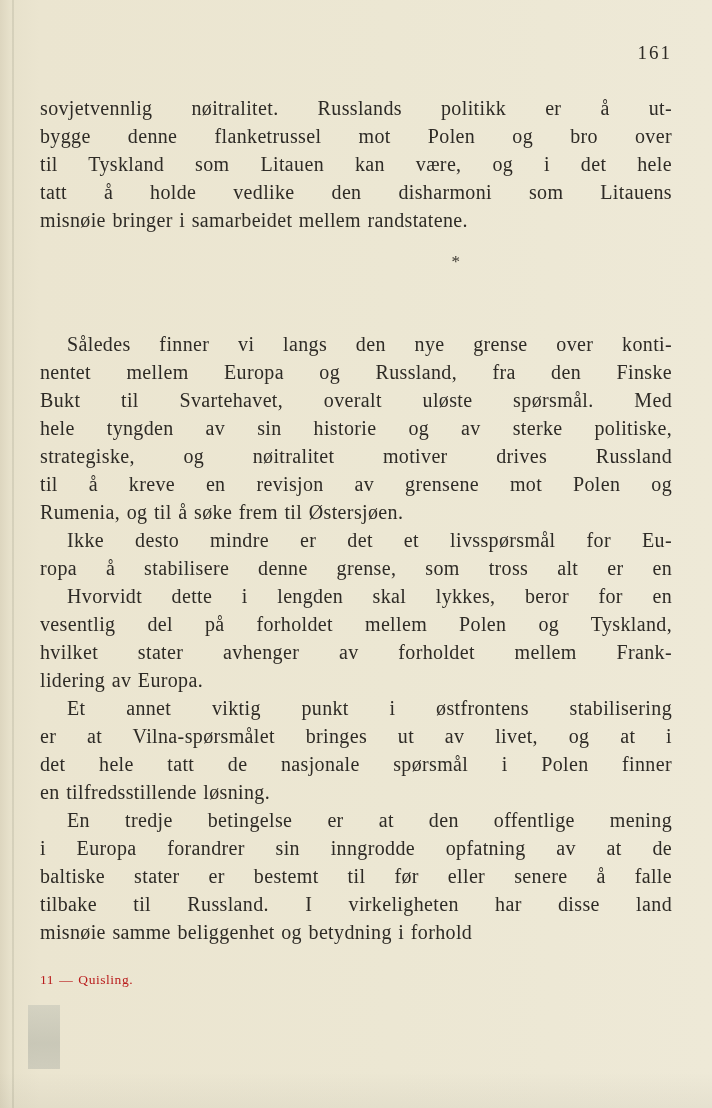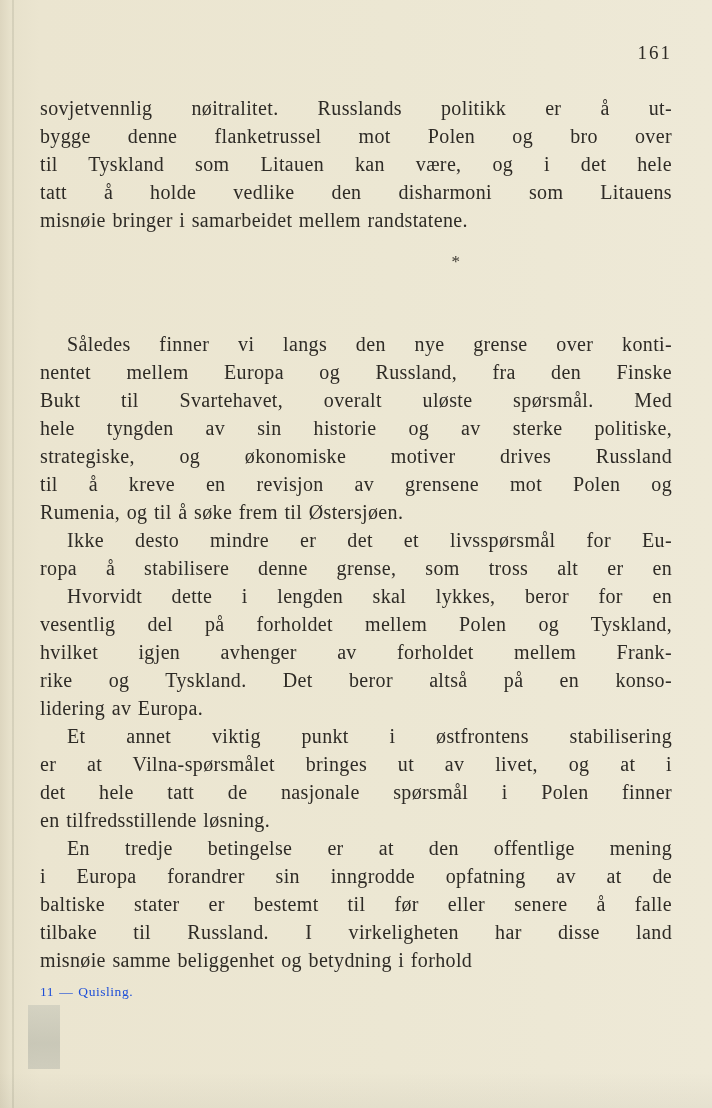--- a/index.html
+++ b/index.html
@@ -80,24 +80,24 @@
   .separator .star {
     position: absolute;
     top: 14px; left: 0;
     width: 100%;
     text-align: center;
     transform: translateX(100px);
     font-size: 17px;
     color: #3a362f;
   }
   .footer-signature {
-    margin-top: 4px;
+    margin-top: 20px;
     font-size: 13.5px;
     letter-spacing: 0.04em;
-    color: #1d4ed8;
+    color: #b91c1c;
   }
 </style>
 </head>
 <body style="color: rgb(46, 43, 38);">
 
 <div class="sheet"></div>
 <div class="artifact-bottom-left"></div>
 
 <div class="inner">
 
@@ -115,35 +115,34 @@
 
     <div class="separator">
       <div class="star">*</div>
     </div>
 
     <div>
       <div class="line indent">Således finner vi langs den nye grense over konti-</div>
       <div class="line">nentet mellem Europa og Russland, fra den Finske</div>
       <div class="line">Bukt til Svartehavet, overalt uløste spørsmål. Med</div>
       <div class="line">hele tyngden av sin historie og av sterke politiske,</div>
-      <div class="line">strategiske, og økonomiske motiver drives Russland</div>
+      <div class="line">strategiske, og nøitralitet motiver drives Russland</div>
       <div class="line">til å kreve en revisjon av grensene mot Polen og</div>
       <div class="line pl">Rumenia, og til å søke frem til Østersjøen.</div>
     </div>
 
     <div>
       <div class="line indent">Ikke desto mindre er det et livsspørsmål for Eu-</div>
       <div class="line">ropa å stabilisere denne grense, som tross alt er en</div>
     </div>
 
     <div>
       <div class="line indent">Hvorvidt dette i lengden skal lykkes, beror for en</div>
       <div class="line">vesentlig del på forholdet mellem Polen og Tyskland,</div>
-      <div class="line">hvilket igjen avhenger av forholdet mellem Frank-</div>
-      <div class="line">rike og Tyskland. Det beror altså på en konso-</div>
+      <div class="line">hvilket stater avhenger av forholdet mellem Frank-</div>
       <div class="line pl">lidering av Europa.</div>
     </div>
 
     <div>
       <div class="line indent">Et annet viktig punkt i østfrontens stabilisering</div>
       <div class="line">er at Vilna-spørsmålet bringes ut av livet, og at i</div>
       <div class="line">det hele tatt de nasjonale spørsmål i Polen finner</div>
       <div class="line pl">en tilfredsstillende løsning.</div>
     </div>
 

